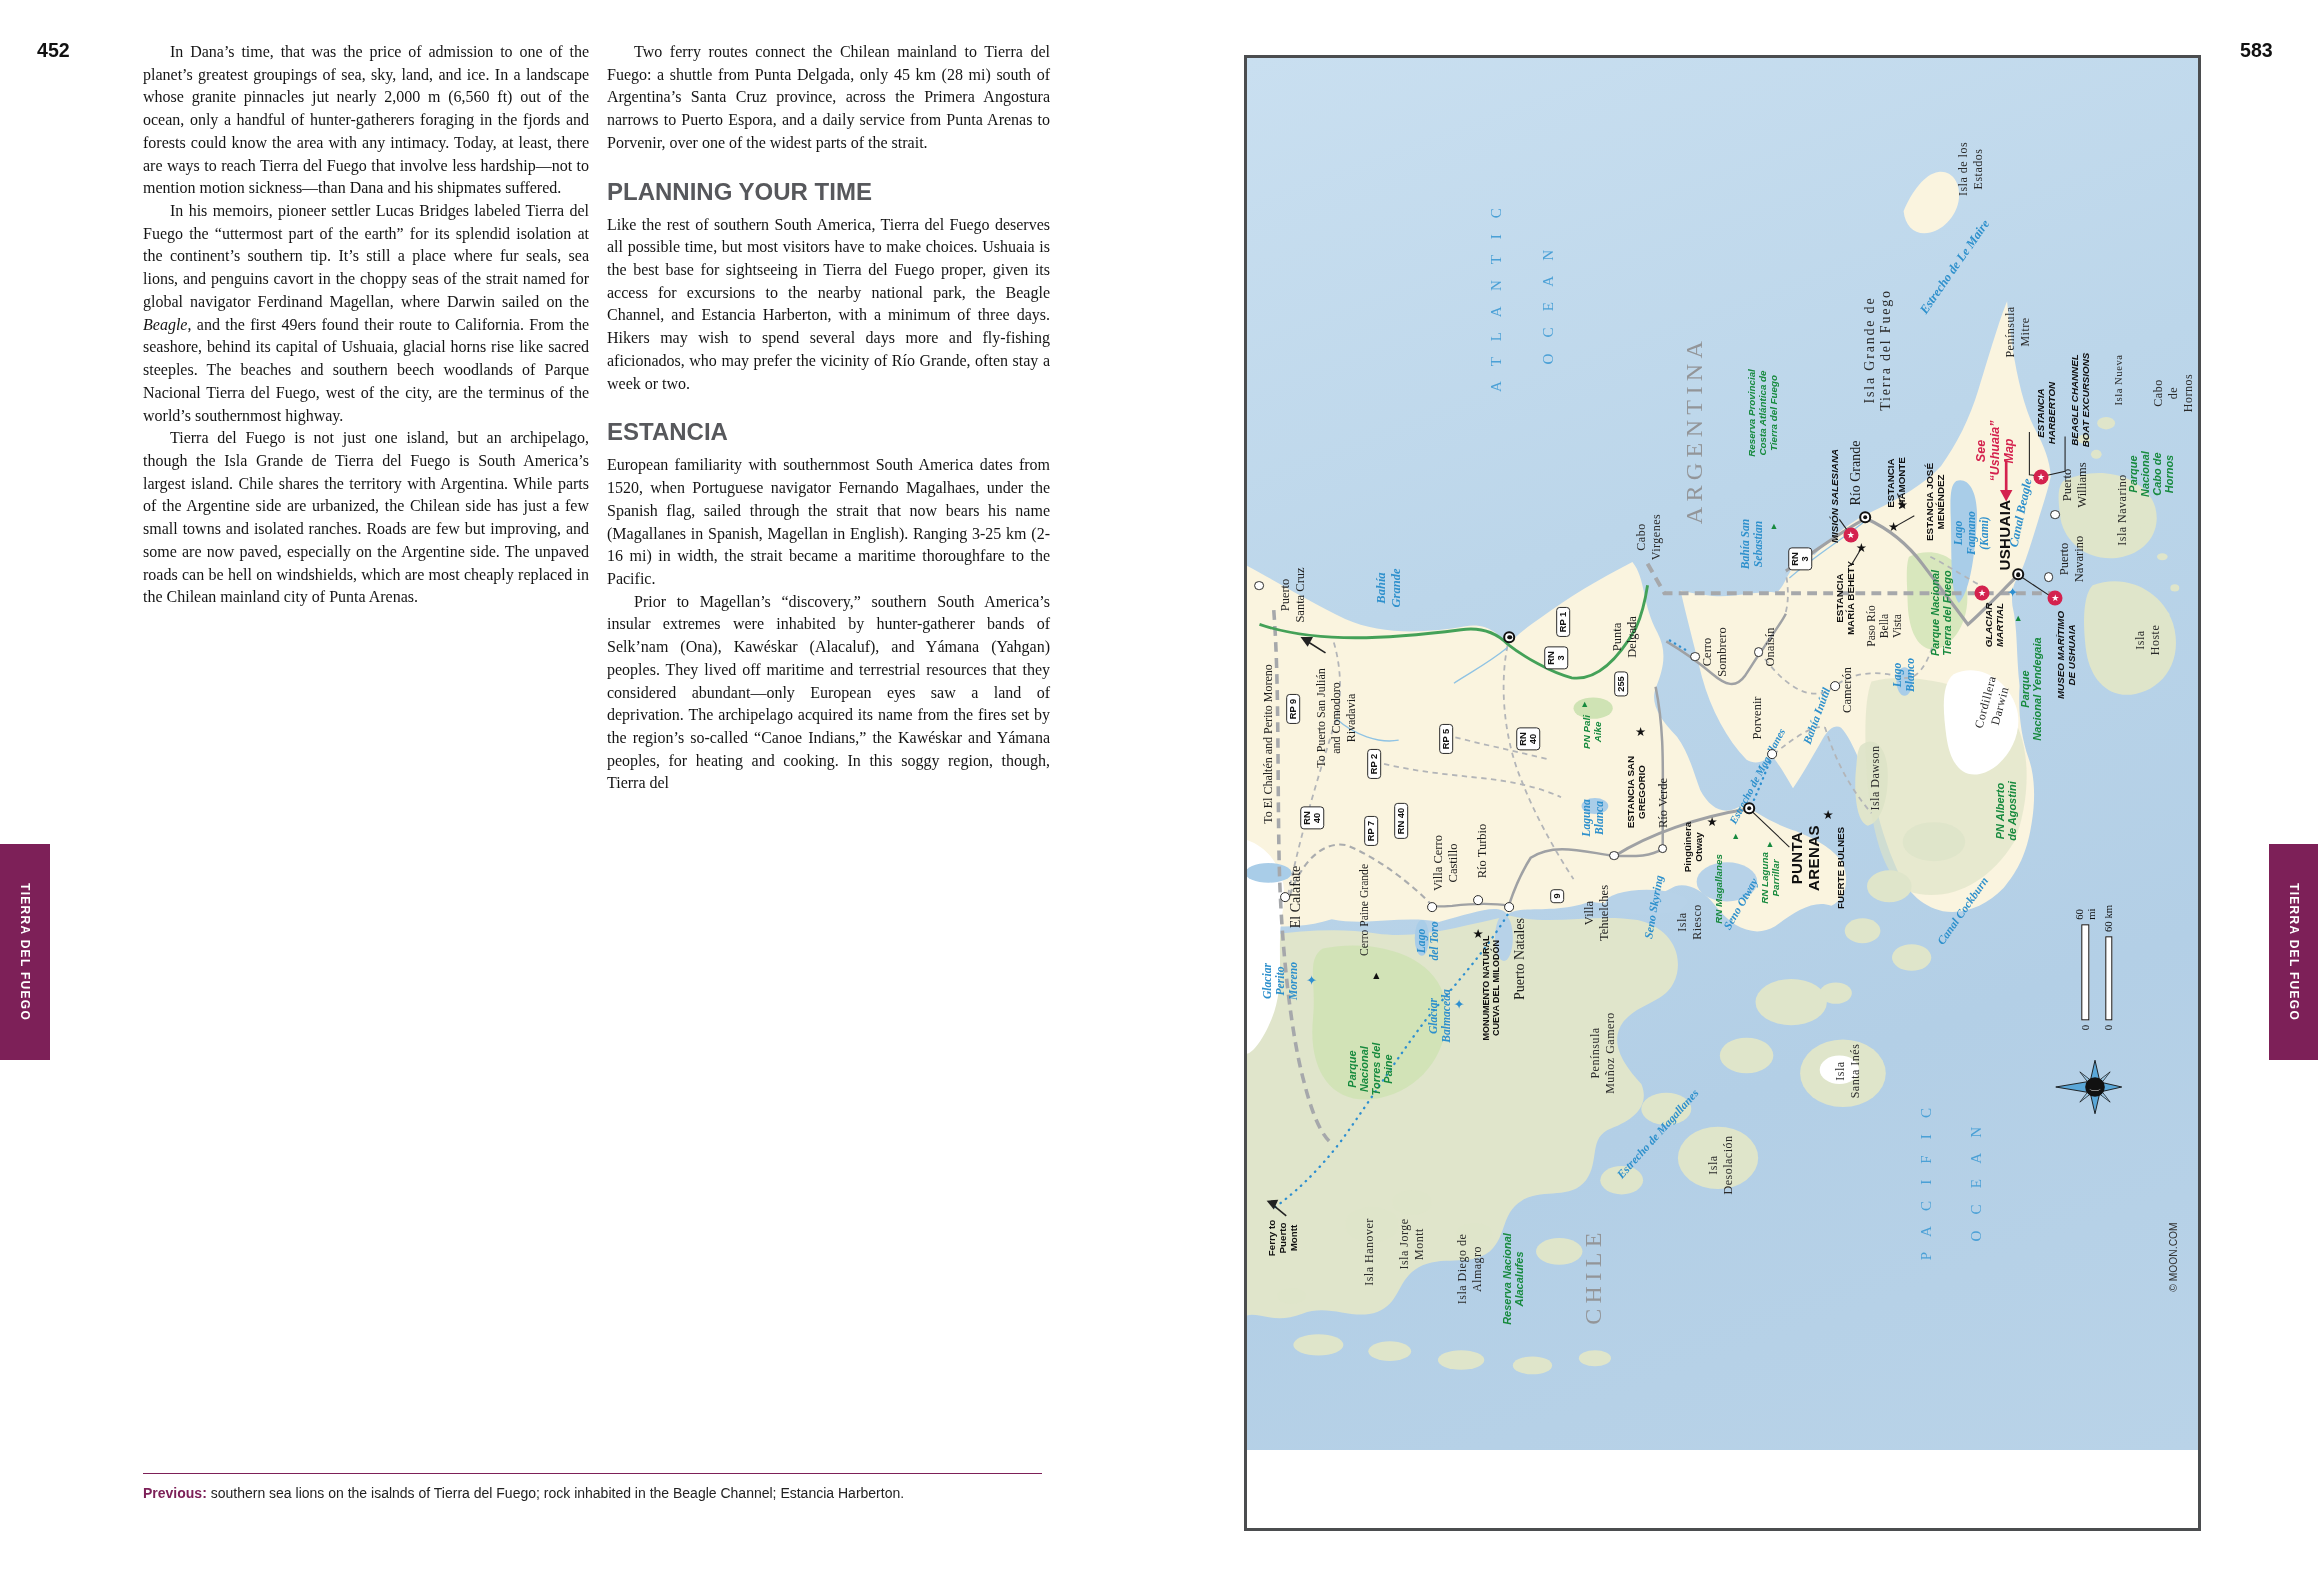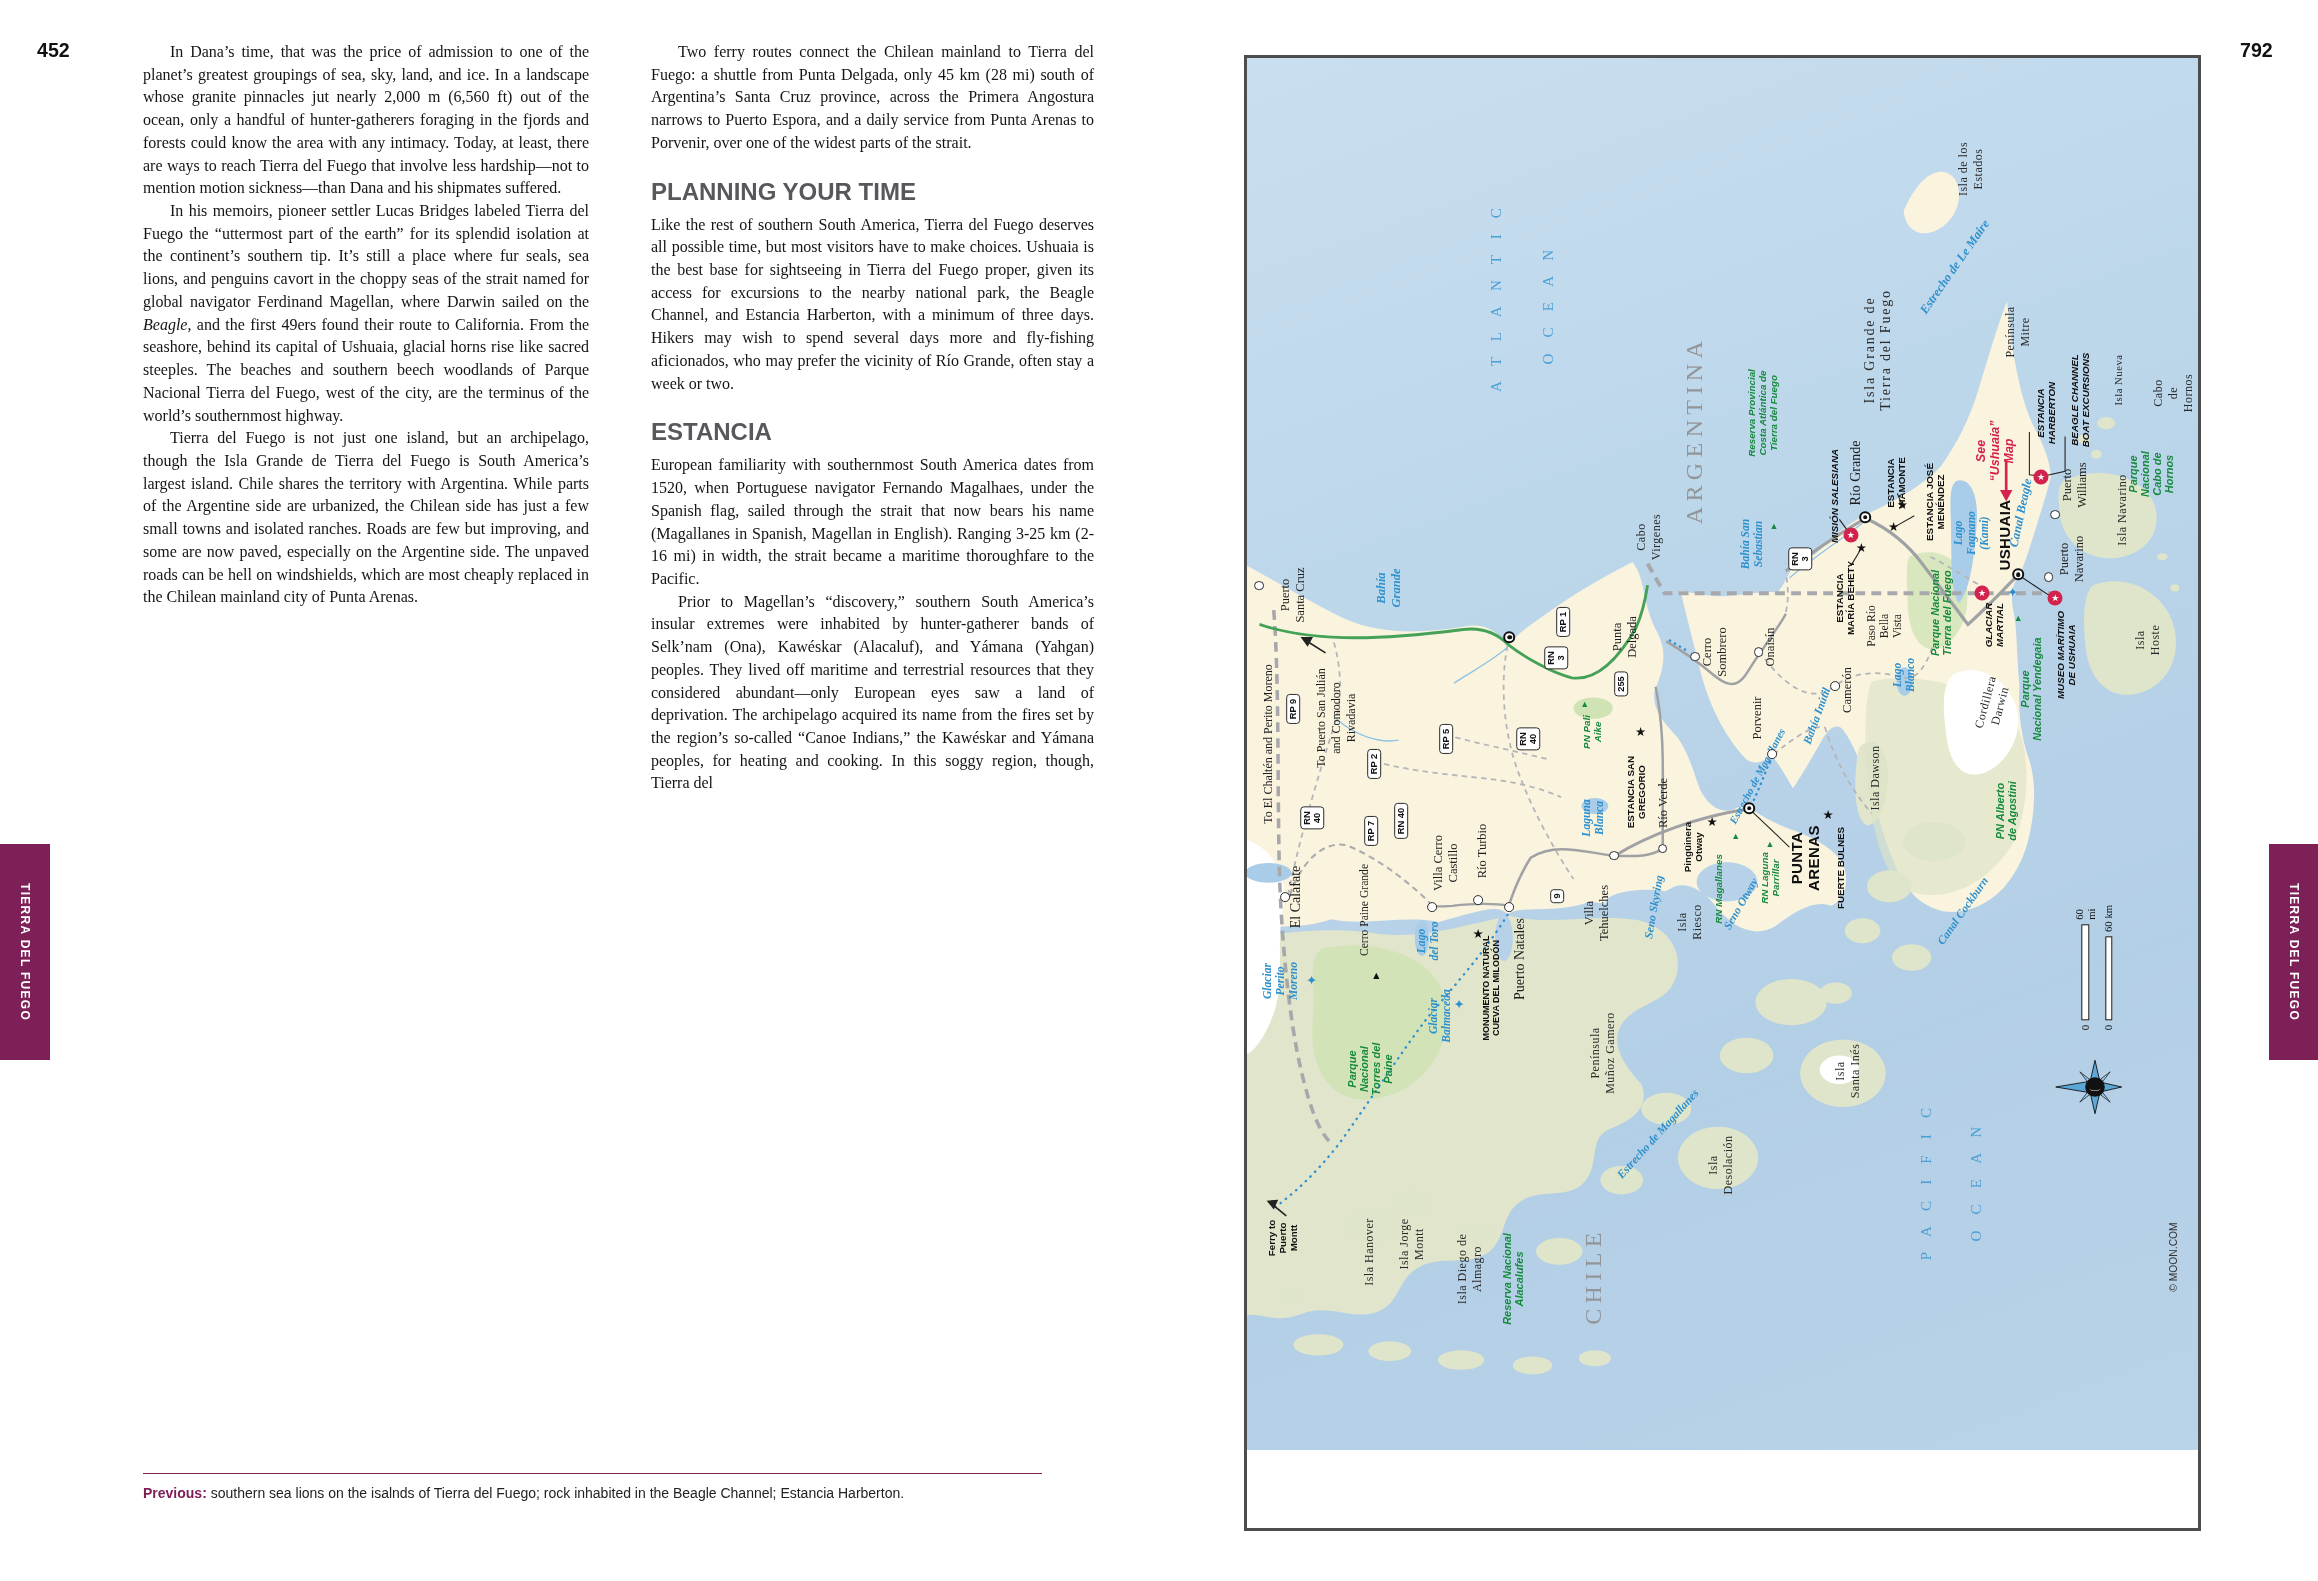--- a/index.html
+++ b/index.html
@@ -63,36 +63,36 @@
 </style>
 </head>
 <body>
 
 <div class="pagenum" style="left:37px;">452</div>
 <div class="col" id="col1" style="left:143px;top:41px;width:446px;">
     <p class="body"><span>In Dana’s time, that was the price of admission to one of the planet’s greatest groupings of sea, sky, land, and ice. In a landscape whose granite pinnacles jut nearly 2,000 m (6,560 ft) out of the ocean, only a handful of hunter-gatherers foraging in the fjords and forests could know the area with any intimacy. Today, at least, there are ways to reach Tierra del Fuego that involve less hardship—not to mention motion sickness—than Dana and his shipmates suffered.</span></p>
     <p class="body"><span>In his memoirs, pioneer settler Lucas Bridges labeled Tierra del Fuego the “uttermost part of the earth” for its splendid isolation at the continent’s southern tip. It’s still a place where fur seals, sea lions, and penguins cavort in the choppy seas of the strait named for global navigator Ferdinand Magellan, where Darwin sailed on the </span><em>Beagle</em><span>, and the first 49ers found their route to California. From the seashore, behind its capital of Ushuaia, glacial horns rise like sacred steeples. The beaches and southern beech woodlands of Parque Nacional Tierra del Fuego, west of the city, are the terminus of the world’s southernmost highway.</span></p>
     <p class="body"><span>Tierra del Fuego is not just one island, but an archipelago, though the Isla Grande de Tierra del Fuego is South America’s largest island. Chile shares the territory with Argentina. While parts of the Argentine side are urbanized, the Chilean side has just a few small towns and isolated ranches. Roads are few but improving, and some are now paved, especially on the Argentine side. The unpaved roads can be hell on windshields, which are most cheaply replaced in the Chilean mainland city of Punta Arenas.</span></p>
   </div>
-<div class="col" id="col2" style="left:607px;top:41px;width:443px;margin-left:44px;">
+<div class="col" id="col2" style="left:607px;top:41px;width:443px;">
     <p class="body"><span>Two ferry routes connect the Chilean mainland to Tierra del Fuego: a shuttle from Punta Delgada, only 45 km (28 mi) south of Argentina’s Santa Cruz province, across the Primera Angostura narrows to Puerto Espora, and a daily service from Punta Arenas to Porvenir, over one of the widest parts of the strait.</span></p>
     <h2 class="sec">PLANNING YOUR TIME</h2>
     <p class="body" style="text-indent: 0px;"><span>Like the rest of southern South America, Tierra del Fuego deserves all possible time, but most visitors have to make choices. Ushuaia is the best base for sightseeing in Tierra del Fuego proper, given its access for excursions to the nearby national park, the Beagle Channel, and Estancia Harberton, with a minimum of three days. Hikers may wish to spend several days more and fly-fishing aficionados, who may prefer the vicinity of Río Grande, often stay a week or two.</span></p>
     <h2 class="sec">ESTANCIA</h2>
     <p class="body" style="text-indent: 0px;"><span>European familiarity with southernmost South America dates from 1520, when Portuguese navigator Fernando Magalhaes, under the Spanish flag, sailed through the strait that now bears his name (Magallanes in Spanish, Magellan in English). Ranging 3-25 km (2-16 mi) in width, the strait became a maritime thoroughfare to the Pacific.</span></p>
     <p class="body"><span>Prior to Magellan’s “discovery,” southern South America’s insular extremes were inhabited by hunter-gatherer bands of Selk’nam (Ona), Kawéskar (Alacaluf), and Yámana (Yahgan) peoples. They lived off maritime and terrestrial resources that they considered abundant—only European eyes saw a land of deprivation. The archipelago acquired its name from the fires set by the region’s so-called “Canoe Indians,” the Kawéskar and Yámana peoples, for heating and cooking. In this soggy region, though, Tierra del</span></p>
   </div>
 <div class="caption">
   <b>Previous:</b><span> southern sea lions on the isalnds of Tierra del Fuego; rock inhabited in the Beagle Channel; Estancia Harberton.</span>
 </div>
 <div class="tab" style="left:0;top:844px;">
   <span>TIERRA DEL FUEGO</span>
 </div>
 
-<div class="pagenum" style="left:2240px;">792</div>
+<div class="pagenum" style="left:2240px;">583</div>
 <div class="tab" style="left:2269px;top:844px;">
   <span>TIERRA DEL FUEGO</span>
 </div>
 
 <div id="map-frame">
   <div id="map-canvas">
     <svg id="map-svg" viewBox="0 0 1066 1563" preserveAspectRatio="none">
         <path d="M0,570 C40,592 70,610 110,630 C150,648 200,646 245,638 C270,634 284,648 292,660 C300,650 310,642 330,628 C360,606 395,585 432,566 C447,584 443,615 460,645 C472,668 466,688 458,708 C452,724 462,742 482,762 C495,780 500,800 508,822 C520,845 538,852 556,838 C568,845 585,858 615,868 C640,878 660,890 668,905 C676,925 670,945 655,952 C635,945 615,958 592,975 C570,988 545,978 525,952 C510,932 492,926 480,930 C462,940 425,955 385,947 C345,962 305,950 292,962 C282,948 255,960 215,970 C175,962 135,975 95,967 C55,980 25,972 0,978 Z" fill="#faf4df"></path>
         <path d="M486,598 C492,625 500,655 510,695 C520,732 538,765 560,788 C572,795 582,788 588,783 C598,795 606,810 612,820 C622,805 632,788 645,765 C652,752 660,748 666,752 C676,762 686,788 700,820 C706,845 712,872 726,905 C738,935 755,952 780,958 C805,962 828,952 848,932 C862,915 872,898 878,868 C884,838 884,808 876,786 C868,762 864,735 866,705 C862,668 864,640 858,615 C856,598 860,588 866,580 C872,568 878,548 886,522 C892,502 898,485 901,470 C900,452 893,435 884,418 C872,396 864,362 858,325 C855,300 853,285 852,273 C843,295 833,330 820,372 C810,405 795,435 778,458 C758,480 725,498 695,512 C668,526 648,545 636,558 C625,552 616,562 610,575 C602,588 598,602 590,600 C575,598 548,606 522,604 C505,602 494,600 486,598 Z" fill="#faf4df"></path>
         <path d="M736,172 C745,150 760,130 775,128 C790,126 800,140 798,158 C796,176 782,192 766,196 C750,200 738,190 736,172 Z" fill="#faf4df"></path>

